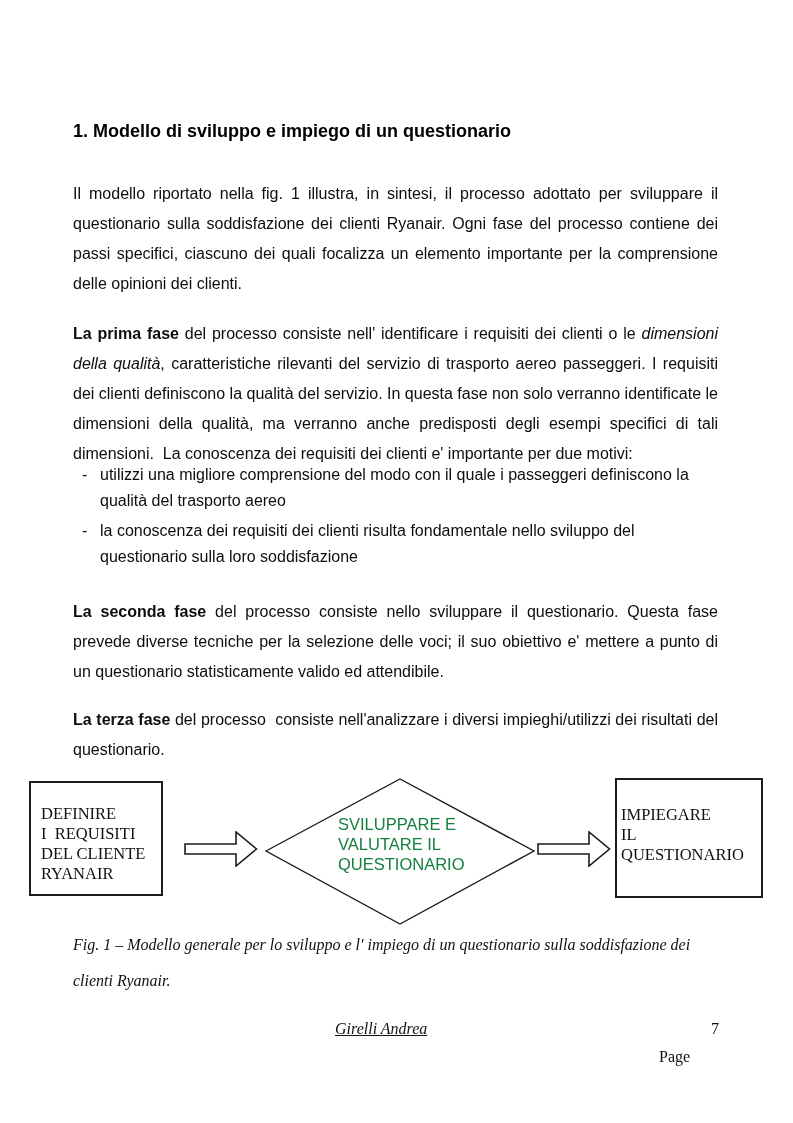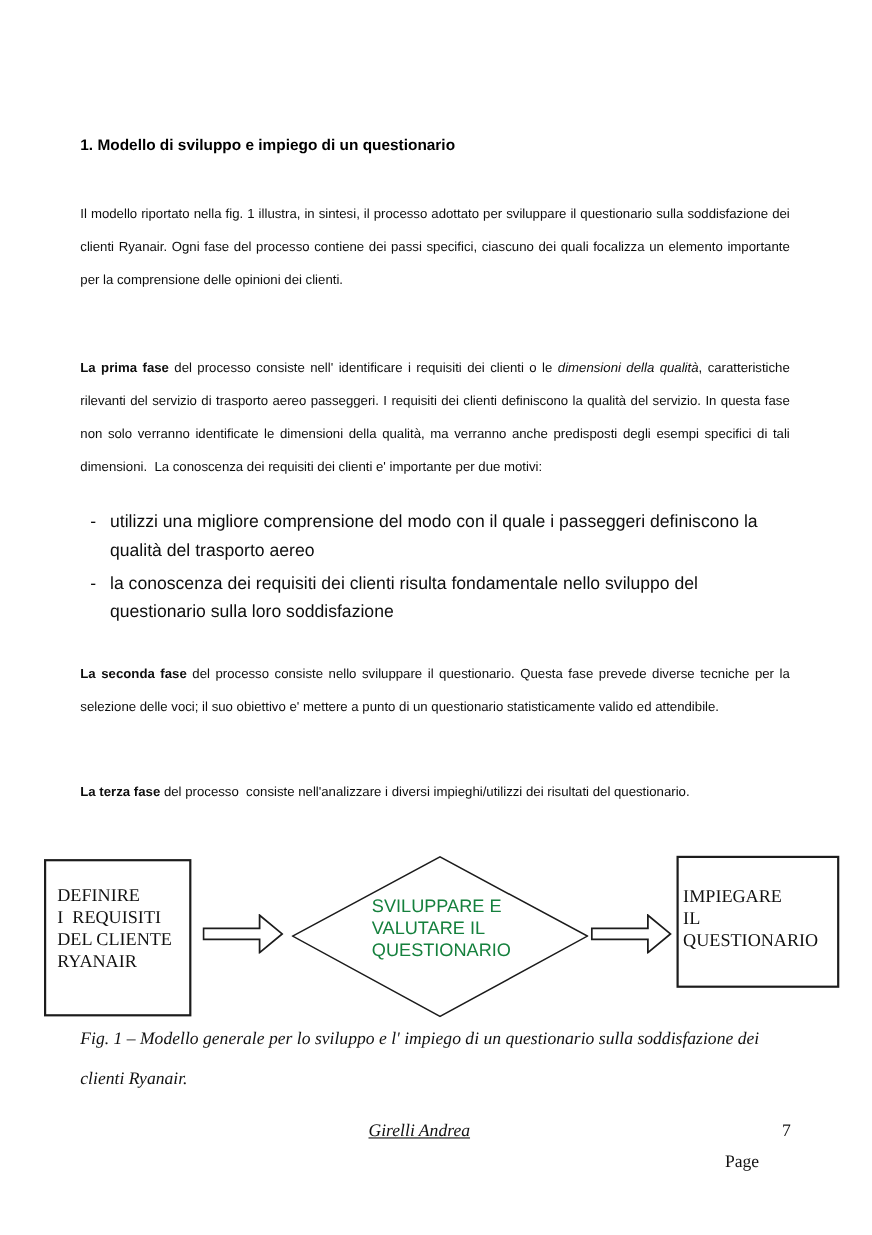--- a/index.html
+++ b/index.html
@@ -1,34 +1,34 @@
 <!DOCTYPE html>
 <html><head>
 <meta charset="utf-8">
 <style>
   html,body{margin:0;padding:0;background:#ffffff;}
   .page{position:relative;width:793px;height:1123px;background:#ffffff;color:#000;overflow:hidden;}
 
   .title{position:absolute;left:73px;top:118px;width:650px;margin:0;
-         font-family:"Liberation Sans",sans-serif;font-weight:bold;font-size:14px;line-height:26px;}
+         font-family:"Liberation Sans",sans-serif;font-weight:bold;font-size:18px;line-height:26px;}
 
   .body{position:absolute;left:73px;width:645px;margin:0;
-        font-family:"Liberation Sans",sans-serif;font-size:12px;line-height:30px;
+        font-family:"Liberation Sans",sans-serif;font-size:16px;line-height:30px;
         text-align:justify;color:#0d0d0d;}
   .p1{top:179px;} .p2{top:319px;} .p3{top:597px;} .p4{top:705px;}
 
   .bullets{position:absolute;left:73px;top:462px;width:645px;
            font-family:"Liberation Sans",sans-serif;font-size:16px;line-height:26px;color:#0d0d0d;}
   .bullet{display:flex;margin-bottom:4px;}
   .dash{flex:none;width:18px;padding-left:9px;}
   .btext{flex:1;}
 
   .fbox{position:absolute;box-sizing:border-box;border:2px solid #1c1c1c;background:#fff;
         font-family:"Liberation Serif",serif;font-size:16.5px;line-height:20px;color:#111;}
-  .fbox-left{left:40px;top:781px;width:134px;height:143px;padding:21px 0 4px 10px;}
+  .fbox-left{left:29px;top:781px;width:134px;height:115px;padding:21px 0 4px 10px;}
   .fbox-right{left:615px;top:778px;width:148px;height:120px;padding:25px 4px 0 4px;text-align:left;}
 
   .diamond-svg{position:absolute;left:265px;top:778px;}
   .diamond-text{position:absolute;left:338px;top:814px;
         font-family:Liberation Sans, sans-serif;font-size:16.5px;line-height:20px;color:#15803d;}
 
   .arrow-svg{position:absolute;}
   .arrow-1{left:184px;top:831px;}
   .arrow-2{left:537px;top:831px;}
 

